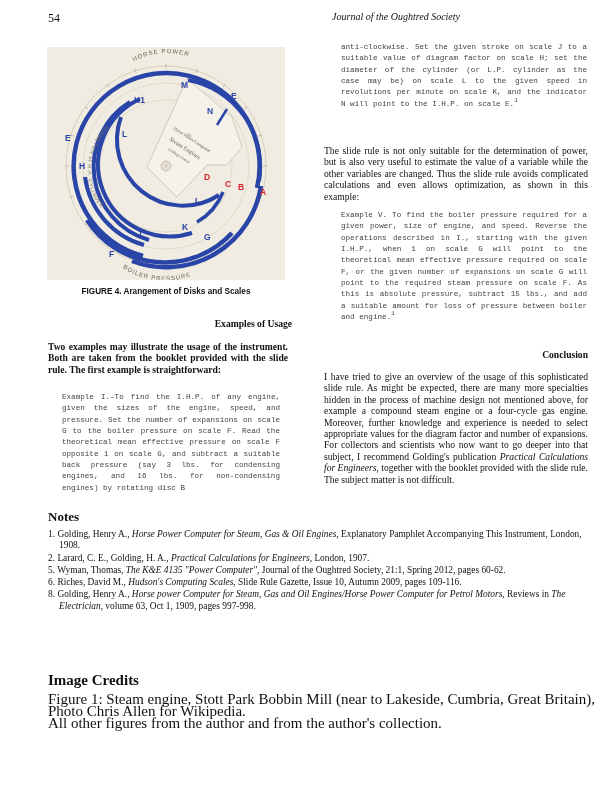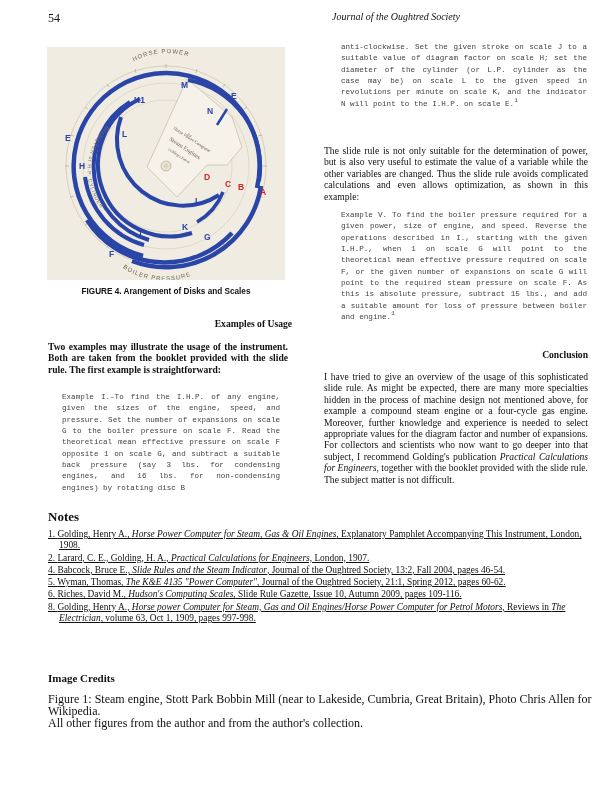--- a/index.html
+++ b/index.html
@@ -8,24 +8,24 @@
   .hdr-journal { position: absolute; right: 152px; top: 11px; font-size: 10px; font-style: italic; font-family: "Liberation Serif", serif; text-align: right; }
   .figure { position: absolute; left: 47px; top: 47px; width: 238px; height: 233px; background: #f1ece1; overflow: hidden; }
   .figure svg { display: block; }
   .caption { position: absolute; left: 40px; width: 252px; top: 287px; text-align: center; font-family: "Liberation Sans", sans-serif; font-weight: bold; font-size: 8.2px; line-height: 10px; }
   .caption i { font-style: italic; }
   .section-title { position: absolute; text-align: right; font-weight: bold; font-size: 9.6px; font-family: "Liberation Serif", serif; }
   .para { position: absolute; font-size: 9.6px; line-height: 11.4px; text-align: justify; font-family: "Liberation Serif", serif; }
   .mono { position: absolute; font-family: "Liberation Mono", monospace; font-size: 7.6px; line-height: 11.35px; color: #444; text-align: justify; white-space: normal; }
   .mono sup, .para sup { font-size: 6px; vertical-align: super; line-height: 0; }
   .notes-title { position: absolute; left: 48px; top: 509px; font-weight: bold; font-size: 13px; }
-  .notes { position: absolute; left: 48px; top: 529px; width: 548px; margin: 0; padding: 0; list-style: none; font-size: 9.4px; line-height: 11.3px; text-decoration: underline; }
+  .notes { position: absolute; left: 48px; top: 529px; width: 548px; margin: 0; padding: 0; list-style: none; font-size: 9.4px; line-height: 11.3px; }
   .notes li { padding-left: 11px; text-indent: -11px; margin-bottom: 1px; text-align: left; }
-  .credits-title { position: absolute; left: 48px; top: 672px; font-weight: bold; font-size: 11px; }
-  .credits { position: absolute; left: 48px; top: 693px; font-size: 12px; line-height: 12.2px; width: 548px; }
+  .credits-title { position: absolute; left: 48px; top: 672px; font-weight: bold; font-size: 15px; }
+  .credits { position: absolute; left: 48px; top: 693px; font-size: 15px; line-height: 12.2px; width: 548px; }
 </style>
 </head>
 <body>
 
 <div class="hdr-page">54</div>
 <div class="hdr-journal">Journal of the Oughtred Society</div>
 
 <div class="figure">
   <svg width="238" height="233" viewBox="0 0 238 233">
     <defs>
@@ -129,21 +129,20 @@
 
 <div class="mono" style="left:341px; width:246px; top:210px;"><span>Example V. To find the boiler pressure required for a given power, size of engine, and speed. Reverse the operations described in I., starting with the given I.H.P., when 1 on scale G will point to the theoretical mean effective pressure required on scale F, or the given number of expansions on scale G will point to the required steam pressure on scale F. As this is absolute pressure, subtract 15 lbs., and add a suitable amount for loss of pressure between boiler and engine.</span><sup>1</sup></div>
 
 <div class="section-title" style="left:324px; width:264px; top:349px;">Conclusion</div>
 <div class="para" style="left:324px; width:264px; top:371px;"><span>I have tried to give an overview of the usage of this sophisticated slide rule. As might be expected, there are many more specialties hidden in the process of machine design not mentioned above, for example a compound steam engine or a four-cycle gas engine. Moreover, further knowledge and experience is needed to select appropriate values for the diagram factor and number of expansions. For collectors and scientists who now want to go deeper into that subject, I recommend Golding's publication </span><i>Practical Calculations for Engineers</i><span>, together with the booklet provided with the slide rule. The subject matter is not difficult.</span></div>
 
 <div class="notes-title">Notes</div>
 <ol class="notes">
   <li><span>1.</span> <span>Golding, Henry A., </span><i>Horse Power Computer for Steam, Gas &amp; Oil Engines</i><span>,  Explanatory Pamphlet Accompanying This Instrument, London, 1908.</span></li>
   <li><span>2.</span> <span>Larard, C. E., Golding, H. A.,  </span><i>Practical Calculations for Engineers,</i><span> London, 1907.</span></li>
-  <li><span>4.</span> <span>Babcock, Bruce E., </span><i>Slide Rules and the Steam Indicator</i><span>, Journal of the Oughtred Society, 13:2, Fall 2004, pages 46-54.</span></li>
   <li><span>5.</span> <span>Wyman, Thomas, </span><i>The K&amp;E 4135 "Power Computer"</i><span>, Journal of the Oughtred Society, 21:1, Spring 2012, pages 60-62.</span></li>
   <li><span>6.</span> <span>Riches, David M.,  </span><i>Hudson's Computing Scales,</i><span> Slide Rule Gazette, Issue 10, Autumn 2009, pages 109-116.</span></li>
   <li><span>8.</span> <span>Golding, Henry A., </span><i>Horse power Computer for Steam, Gas and Oil Engines/Horse Power Computer for Petrol Motors,</i><span> Reviews in </span><i>The Electrician</i><span>, volume 63, Oct 1, 1909, pages 997-998.</span></li>
 </ol>
 
 <div class="credits-title">Image Credits</div>
 <div class="credits">
   <div>Figure 1: Steam engine, Stott Park Bobbin Mill (near to Lakeside, Cumbria, Great Britain), Photo Chris Allen for Wikipedia.</div>
   <div>All other figures from the author and from the author's collection.</div>
 </div>

